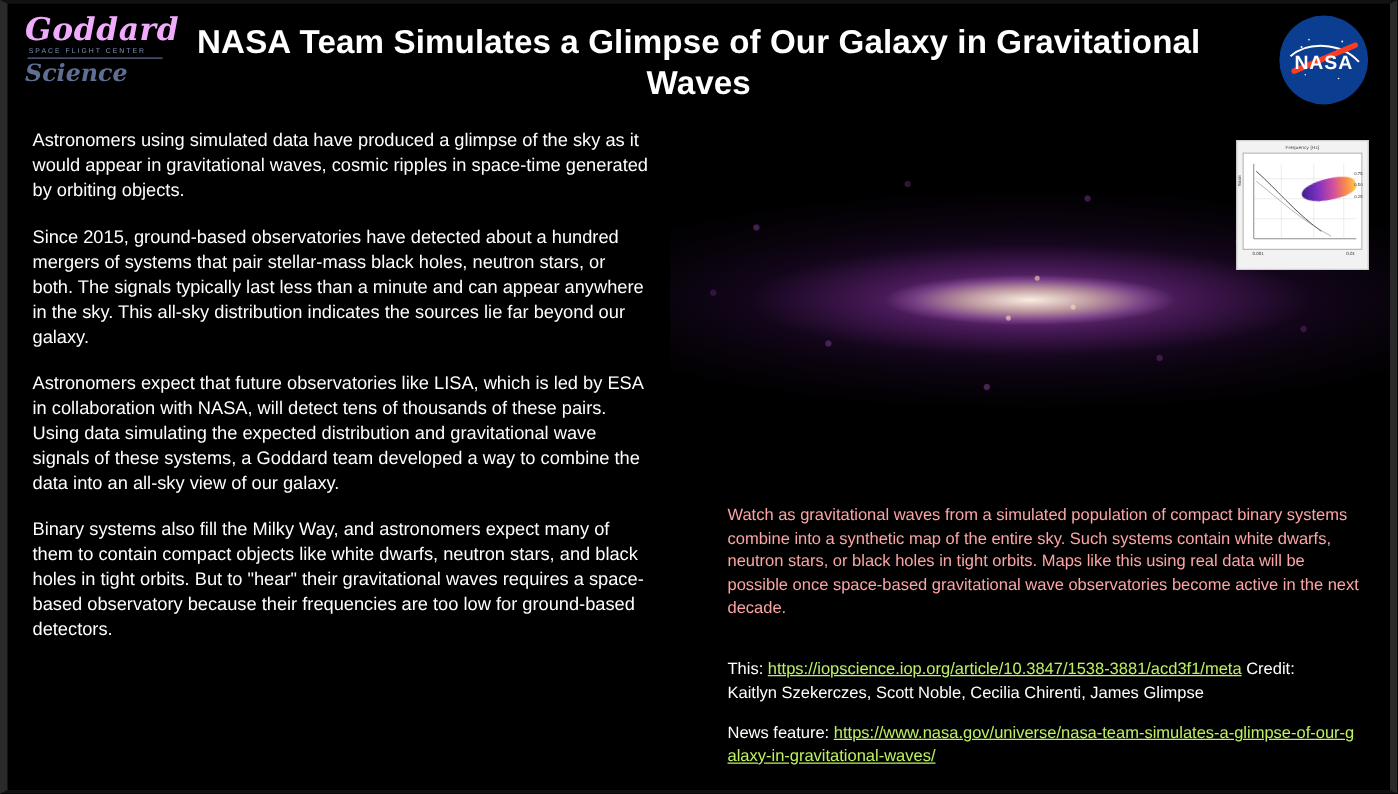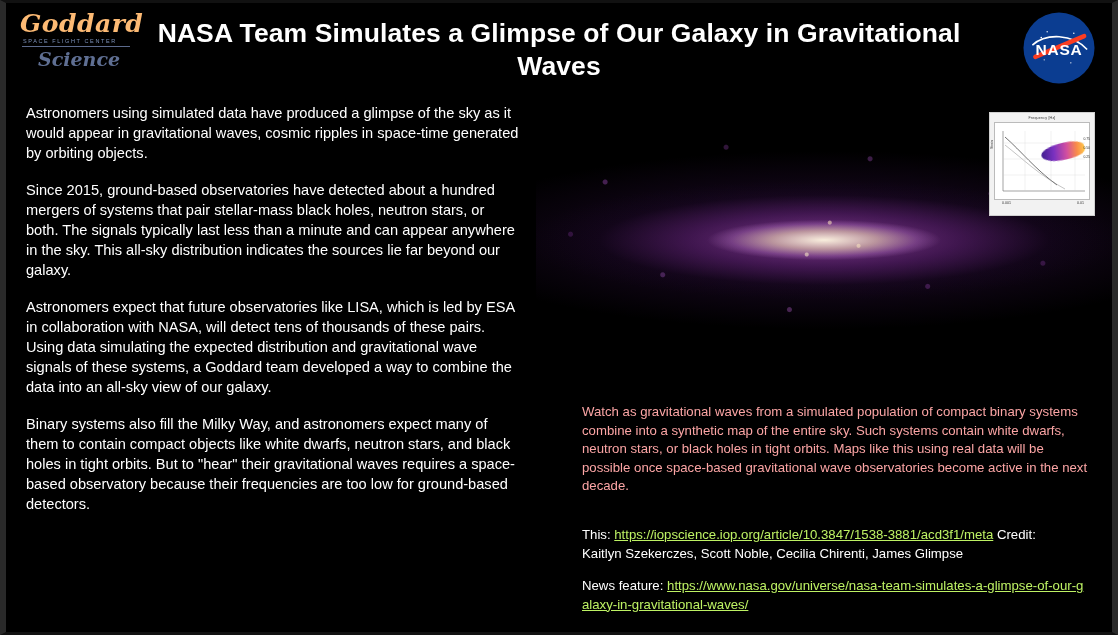--- a/index.html
+++ b/index.html
@@ -40,42 +40,41 @@
     color: #8fa9d8;
     user-select: none;
   }
   .goddard-logo .gd-word {
     font-family: "DejaVu Serif", serif;
     font-style: italic;
     font-size: 25px;
     font-weight: bold;
     letter-spacing: 0.5px;
     line-height: 26px;
-    color: #fdba74;
+    color: #f0abfc;
   }
   .goddard-logo .gd-sub {
     font-size: 5.5px;
     letter-spacing: 1.6px;
     color: #7e93bb;
     margin-top: 1px;
     margin-left: 3px;
   }
   .goddard-logo .gd-rule {
     width: 108px;
     height: 1px;
     background: #5c6a8c;
     margin: 2px 0 2px 2px;
   }
   .goddard-logo .gd-science {
     font-family: "DejaVu Serif", serif;
     font-style: italic;
     font-size: 19px;
     font-weight: bold;
     color: #5f6f93;
-    margin-left: 18px;
     line-height: 20px;
   }
 
   .title {
     position: absolute;
     left: 150px;
     right: 150px;
     top: 14px;
     text-align: center;
     color: #ffffff;

